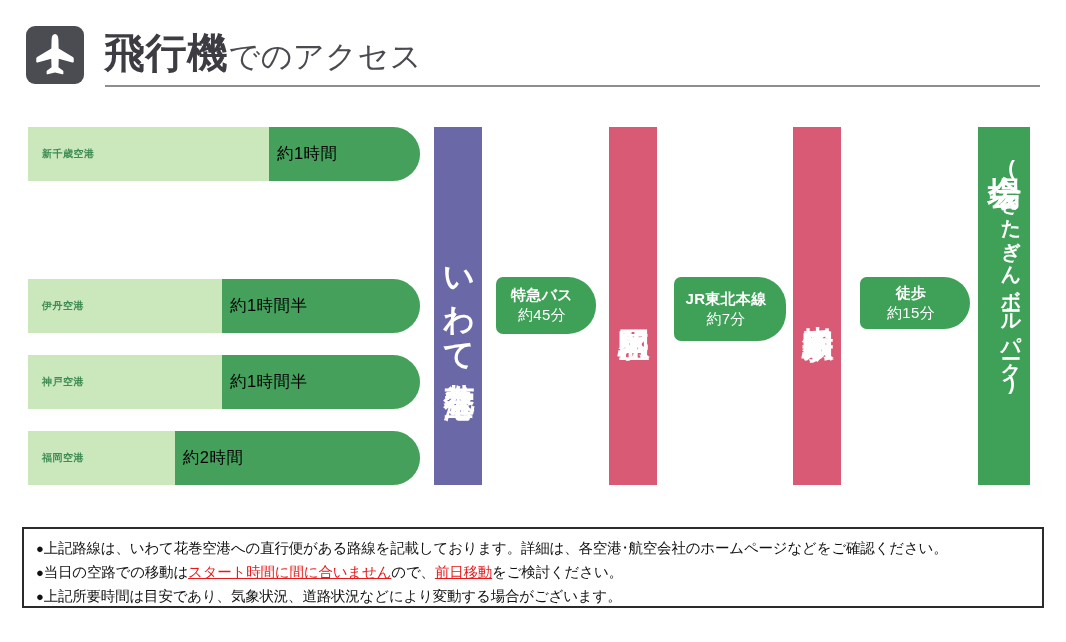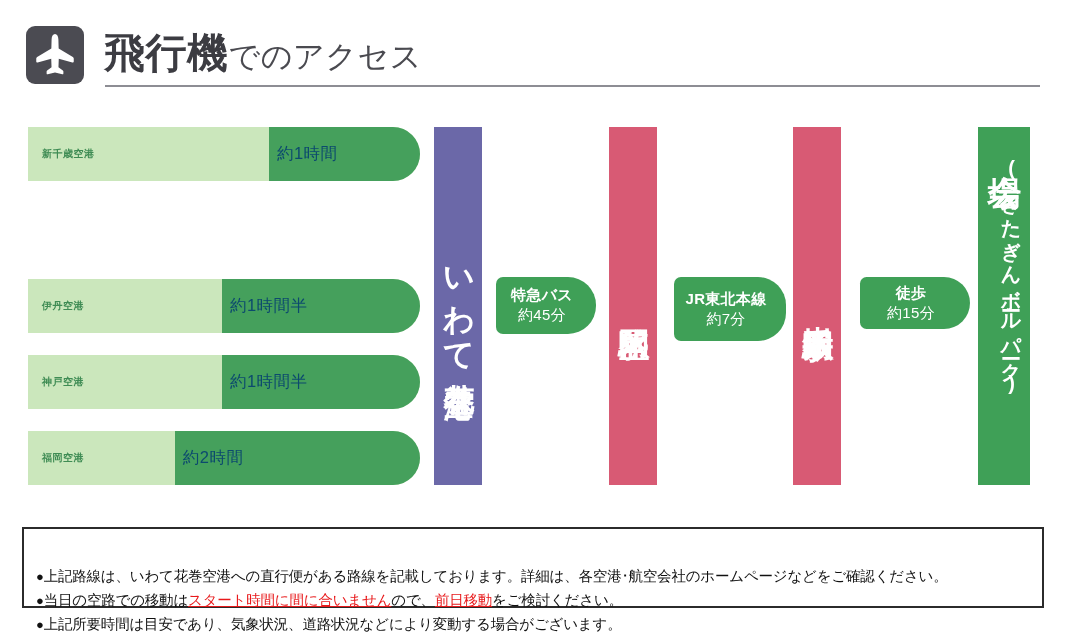--- a/index.html
+++ b/index.html
@@ -107,21 +107,21 @@
     color: #3f8c54;
     letter-spacing: 0.5px;
   }
   .bar-value {
     position: absolute;
     top: 0;
     height: 100%;
     display: flex;
     align-items: center;
     font-size: 16.5px;
-    color: #0c4a6e;
+    color: #000000;
     letter-spacing: 0.5px;
   }
 
   
   .node {
     position: absolute;
     top: 127px;
     height: 358px;
     display: flex;
     align-items: center;
@@ -184,21 +184,20 @@
     box-sizing: border-box;
     background: #ffffff;
   }
   .note-line {
     position: absolute;
     left: 12px;
     font-size: 14.5px;
     color: #111111;
     white-space: nowrap;
     letter-spacing: -0.2px;
-    margin-top: 28px;
   }
   .note-line .bullet { font-size: 13px; }
   .warn {
     color: #e8191b;
     text-decoration: underline;
   }
 </style>
 </head>
 <body>
 

